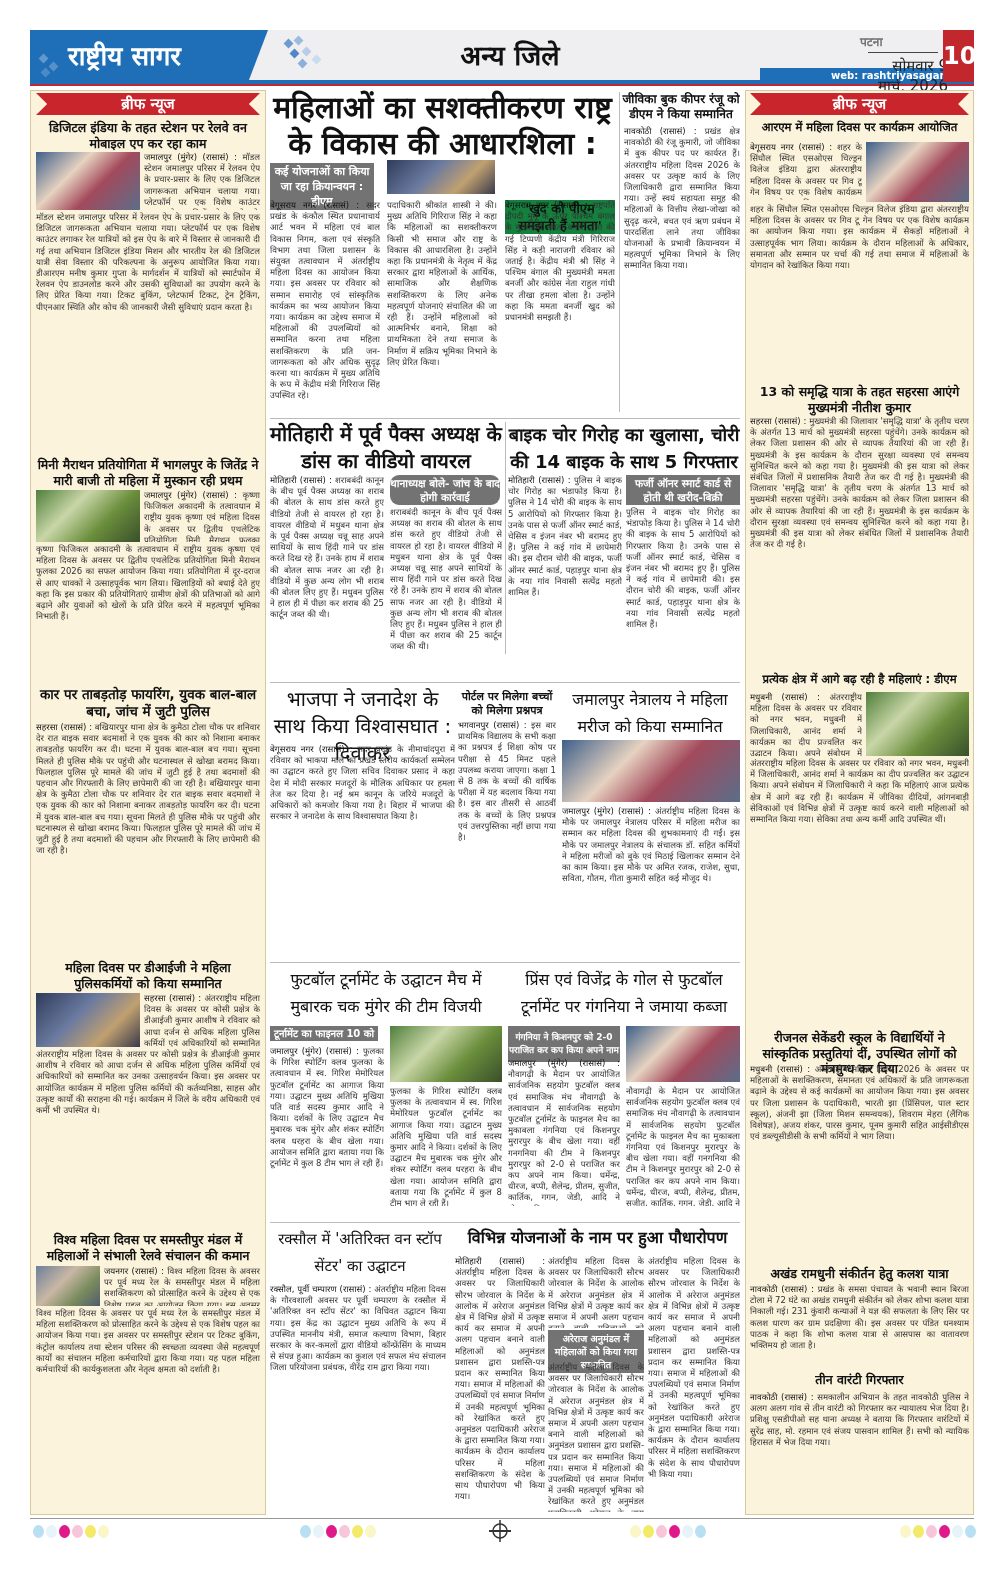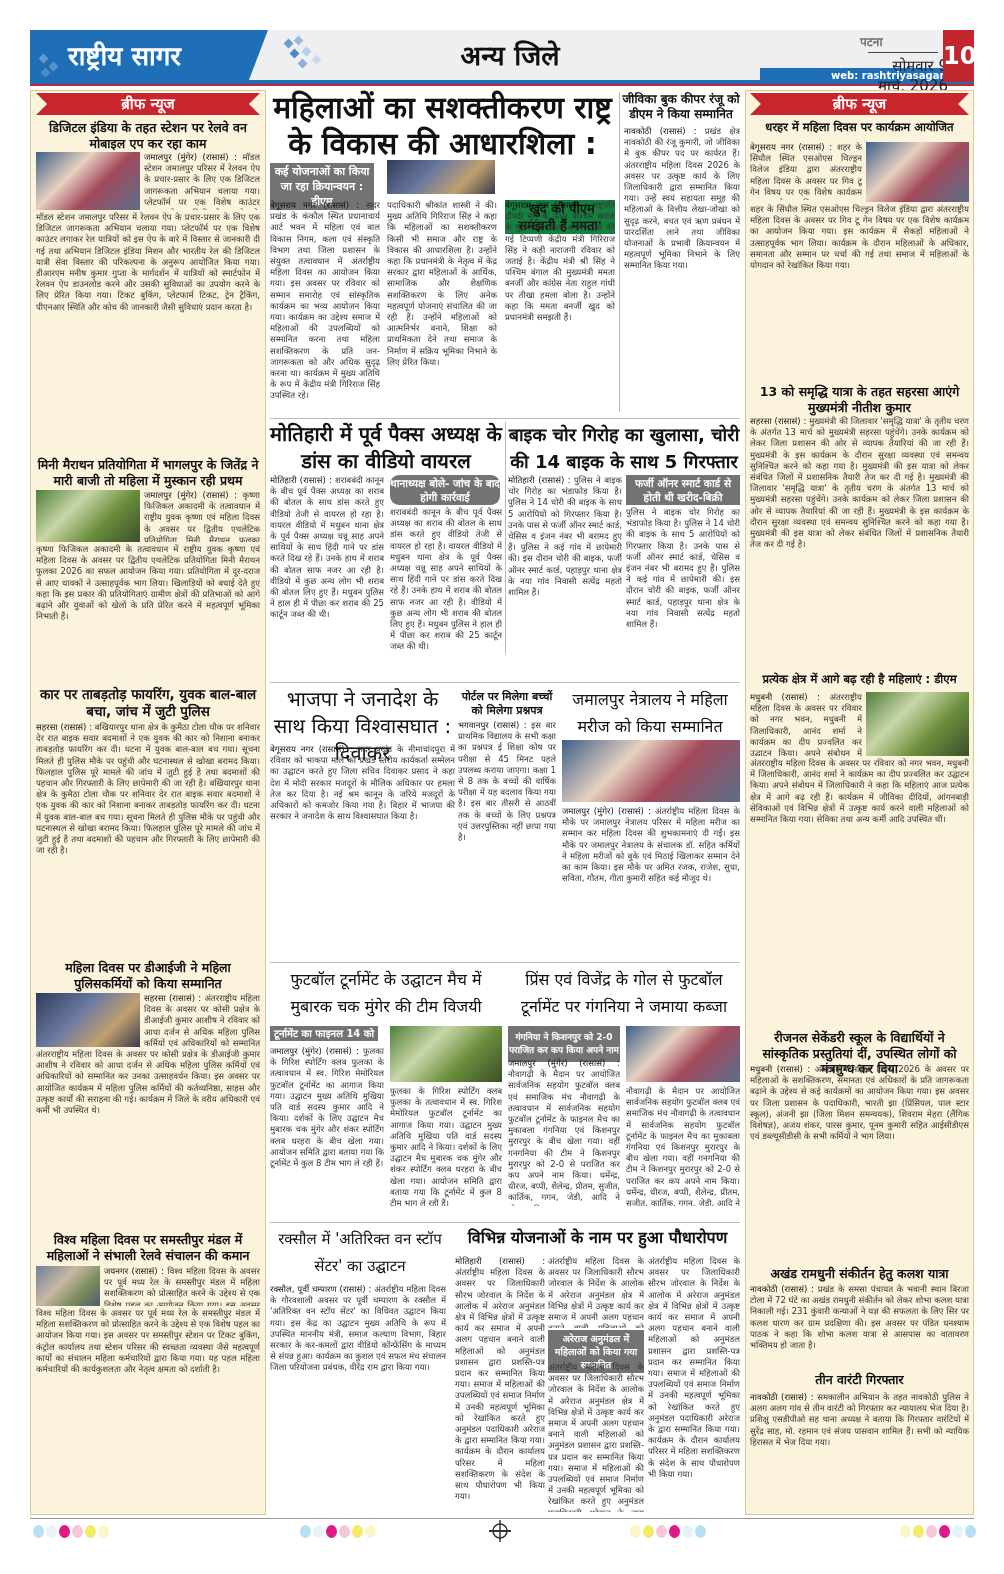--- a/index.html
+++ b/index.html
@@ -131,21 +131,21 @@
 <div class="abs hl" style="left:458px;top:690px;width:98px;font-size:11px;line-height:14px;">पोर्टल पर मिलेगा बच्चों को मिलेगा प्रश्नपत्र</div>
 <div class="abs body" style="left:458px;top:720px;width:98px;height:234px;"><span class="dl">भगवानपुर (रासासं) :</span> <span>इस बार प्राथमिक विद्यालय के सभी कक्षा का प्रश्नपत्र ई शिक्षा कोष पर परीक्षा से 45 मिनट पहले उपलब्ध कराया जाएगा। कक्षा 1 से 8 तक के बच्चों की वार्षिक परीक्षा में यह बदलाव किया गया है। इस बार तीसरी से आठवीं तक के बच्चों के लिए प्रश्नपत्र एवं उत्तरपुस्तिका नहीं छापा गया है।</span></div>
 
 <div class="abs hl hl-mid" style="left:560px;top:686px;width:180px;font-size:16px;line-height:27px;">जमालपुर नेत्रालय ने महिला मरीज को किया सम्मानित</div>
 <div class="abs photo b" style="left:562px;top:740px;width:178px;height:62px;"></div>
 <div class="abs body" style="left:562px;top:806px;width:178px;height:148px;"><span class="dl">जमालपुर (मुंगेर) (रासासं) :</span> <span>अंतर्राष्ट्रीय महिला दिवस के मौके पर जमालपुर नेत्रालय परिसर में महिला मरीज का सम्मान कर महिला दिवस की शुभकामनाएं दी गईं। इस मौके पर जमालपुर नेत्रालय के संचालक डॉ. सहित कर्मियों ने महिला मरीजों को बुके एवं मिठाई खिलाकर सम्मान देने का काम किया। इस मौके पर अमित रजक, राजेश, सुधा, सविता, गौतम, गीता कुमारी सहित कई मौजूद थे।</span></div>
 
 <div class="abs rule-h" style="left:270px;top:962px;width:470px;"></div>
 
 <div class="abs hl hl-mid" style="left:270px;top:966px;width:232px;font-size:16px;line-height:27px;">फुटबॉल टूर्नामेंट के उद्घाटन मैच में मुबारक चक मुंगेर की टीम विजयी</div>
-<div class="abs redbox" style="left:270px;top:1026px;width:108px;font-size:10px;line-height:15px;">टूर्नामेंट का फाइनल 14 को</div>
+<div class="abs redbox" style="left:270px;top:1026px;width:108px;font-size:10px;line-height:15px;">टूर्नामेंट का फाइनल 10 को</div>
 <div class="abs photo g" style="left:390px;top:1026px;width:112px;height:56px;"></div>
 <div class="abs body" style="left:270px;top:1046px;width:114px;height:160px;"><span class="dl">जमालपुर (मुंगेर) (रासासं) :</span> <span>फुलका के गिरिश स्पोर्टिंग क्लब फुलका के तत्वावधान में स्व. गिरिश मेमोरियल फुटबॉल टूर्नामेंट का आगाज किया गया। उद्घाटन मुख्य अतिथि मुखिया पति वार्ड सदस्य कुमार आदि ने किया। दर्शकों के लिए उद्घाटन मैच मुबारक चक मुंगेर और शंकर स्पोर्टिंग क्लब धरहरा के बीच खेला गया। आयोजन समिति द्वारा बताया गया कि टूर्नामेंट में कुल 8 टीम भाग ले रही हैं।</span></div>
 <div class="abs body" style="left:390px;top:1086px;width:112px;height:120px;">फुलका के गिरिश स्पोर्टिंग क्लब फुलका के तत्वावधान में स्व. गिरिश मेमोरियल फुटबॉल टूर्नामेंट का आगाज किया गया। उद्घाटन मुख्य अतिथि मुखिया पति वार्ड सदस्य कुमार आदि ने किया। दर्शकों के लिए उद्घाटन मैच मुबारक चक मुंगेर और शंकर स्पोर्टिंग क्लब धरहरा के बीच खेला गया। आयोजन समिति द्वारा बताया गया कि टूर्नामेंट में कुल 8 टीम भाग ले रही हैं।</div>
 
 <div class="abs hl hl-mid" style="left:508px;top:966px;width:232px;font-size:16px;line-height:27px;">प्रिंस एवं विजेंद्र के गोल से फुटबॉल टूर्नामेंट पर गंगनिया ने जमाया कब्जा</div>
 <div class="abs redbox" style="left:508px;top:1026px;width:112px;font-size:9px;line-height:13px;padding:5px 0;">गंगनिया ने किशनपुर को 2-0 पराजित कर कप किया अपने नाम</div>
 <div class="abs photo b" style="left:626px;top:1026px;width:114px;height:56px;"></div>
 <div class="abs body" style="left:508px;top:1058px;width:112px;height:148px;"><span class="dl">जमालपुर (मुंगेर) (रासासं) :</span> <span>नौवागढ़ी के मैदान पर आयोजित सार्वजनिक सहयोग फुटबॉल क्लब एवं समाजिक मंच नौवागढ़ी के तत्वावधान में सार्वजनिक सहयोग फुटबॉल टूर्नामेंट के फाइनल मैच का मुकाबला गंगनिया एवं किशनपुर मुरारपुर के बीच खेला गया। वहीं गनगनिया की टीम ने किशनपुर मुरारपुर को 2-0 से पराजित कर कप अपने नाम किया। धर्मेन्द्र, धीरज, बप्पी, शैलेन्द्र, प्रीतम, सुजीत, कार्तिक, गगन, जेडी, आदि ने योगदान दिया।</span></div>
 <div class="abs body" style="left:626px;top:1086px;width:114px;height:120px;">नौवागढ़ी के मैदान पर आयोजित सार्वजनिक सहयोग फुटबॉल क्लब एवं समाजिक मंच नौवागढ़ी के तत्वावधान में सार्वजनिक सहयोग फुटबॉल टूर्नामेंट के फाइनल मैच का मुकाबला गंगनिया एवं किशनपुर मुरारपुर के बीच खेला गया। वहीं गनगनिया की टीम ने किशनपुर मुरारपुर को 2-0 से पराजित कर कप अपने नाम किया। धर्मेन्द्र, धीरज, बप्पी, शैलेन्द्र, प्रीतम, सुजीत, कार्तिक, गगन, जेडी, आदि ने योगदान दिया।</div>
 
@@ -157,21 +157,21 @@
 <div class="abs hl" style="left:455px;top:1226px;width:285px;font-size:16px;line-height:24px;">विभिन्न योजनाओं के नाम पर हुआ पौधारोपण</div>
 <div class="abs body" style="left:455px;top:1256px;width:90px;height:256px;"><span class="dl">मोतिहारी (रासासं) :</span> <span>अंतर्राष्ट्रीय महिला दिवस के अवसर पर जिलाधिकारी सौरभ जोरवाल के निर्देश के आलोक में अरेराज अनुमंडल क्षेत्र में विभिन्न क्षेत्रों में उत्कृष्ट कार्य कर समाज में अपनी अलग पहचान बनाने वाली महिलाओं को अनुमंडल प्रशासन द्वारा प्रशस्ति-पत्र प्रदान कर सम्मानित किया गया। समाज में महिलाओं की उपलब्धियों एवं समाज निर्माण में उनकी महत्वपूर्ण भूमिका को रेखांकित करते हुए अनुमंडल पदाधिकारी अरेराज के द्वारा सम्मानित किया गया। कार्यक्रम के दौरान कार्यालय परिसर में महिला सशक्तिकरण के संदेश के साथ पौधारोपण भी किया गया।</span></div>
 <div class="abs redbox" style="left:548px;top:1330px;width:96px;font-size:9.5px;line-height:13px;padding:2px 0;">अरेराज अनुमंडल में महिलाओं को किया गया सम्मानित</div>
 <div class="abs body" style="left:548px;top:1256px;width:96px;height:72px;">अंतर्राष्ट्रीय महिला दिवस के अवसर पर जिलाधिकारी सौरभ जोरवाल के निर्देश के आलोक में अरेराज अनुमंडल क्षेत्र में विभिन्न क्षेत्रों में उत्कृष्ट कार्य कर समाज में अपनी अलग पहचान बनाने वाली महिलाओं को अनुमंडल प्रशासन द्वारा प्रशस्ति-पत्र प्रदान कर सम्मानित किया गया। समाज में महिलाओं की उपलब्धियों एवं समाज निर्माण में उनकी महत्वपूर्ण भूमिका को रेखांकित करते हुए अनुमंडल पदाधिकारी अरेराज के द्वारा सम्मानित किया गया। कार्यक्रम के दौरान कार्यालय परिसर में महिला सशक्तिकरण के संदेश के साथ पौधारोपण भी किया गया।</div>
 <div class="abs body" style="left:548px;top:1362px;width:96px;height:150px;">अंतर्राष्ट्रीय महिला दिवस के अवसर पर जिलाधिकारी सौरभ जोरवाल के निर्देश के आलोक में अरेराज अनुमंडल क्षेत्र में विभिन्न क्षेत्रों में उत्कृष्ट कार्य कर समाज में अपनी अलग पहचान बनाने वाली महिलाओं को अनुमंडल प्रशासन द्वारा प्रशस्ति-पत्र प्रदान कर सम्मानित किया गया। समाज में महिलाओं की उपलब्धियों एवं समाज निर्माण में उनकी महत्वपूर्ण भूमिका को रेखांकित करते हुए अनुमंडल पदाधिकारी अरेराज के द्वारा सम्मानित किया गया। कार्यक्रम के दौरान कार्यालय परिसर में महिला सशक्तिकरण के संदेश के साथ पौधारोपण भी किया गया।</div>
 <div class="abs body" style="left:648px;top:1256px;width:92px;height:256px;">अंतर्राष्ट्रीय महिला दिवस के अवसर पर जिलाधिकारी सौरभ जोरवाल के निर्देश के आलोक में अरेराज अनुमंडल क्षेत्र में विभिन्न क्षेत्रों में उत्कृष्ट कार्य कर समाज में अपनी अलग पहचान बनाने वाली महिलाओं को अनुमंडल प्रशासन द्वारा प्रशस्ति-पत्र प्रदान कर सम्मानित किया गया। समाज में महिलाओं की उपलब्धियों एवं समाज निर्माण में उनकी महत्वपूर्ण भूमिका को रेखांकित करते हुए अनुमंडल पदाधिकारी अरेराज के द्वारा सम्मानित किया गया। कार्यक्रम के दौरान कार्यालय परिसर में महिला सशक्तिकरण के संदेश के साथ पौधारोपण भी किया गया।</div>
 
 <div class="abs col-right"></div>
 <div class="abs ribbon" style="left:750px;top:93px;width:219px;">ब्रीफ न्यूज</div>
 
-<div class="abs hl hl-sm" style="left:750px;top:120px;width:219px;font-size:11.5px;">धरहर में महिला दिवस पर कार्यक्रम आयोजित</div>
+<div class="abs hl hl-sm" style="left:750px;top:120px;width:219px;font-size:11.5px;">आरएम में महिला दिवस पर कार्यक्रम आयोजित</div>
 <div class="abs body" style="left:750px;top:142px;width:112px;height:58px;"><span class="dl">बेगूसराय नगर (रासासं) :</span> <span>शहर के सिंघौल स्थित एसओएस चिल्ड्रन विलेज इंडिया द्वारा अंतरराष्ट्रीय महिला दिवस के अवसर पर गिव टू गेन विषय पर एक विशेष कार्यक्रम का आयोजन किया गया। इस कार्यक्रम में सैकड़ों महिलाओं ने उत्साहपूर्वक भाग लिया। कार्यक्रम के दौरान महिलाओं के अधिकार, समानता और सम्मान पर चर्चा की गई तथा समाज में महिलाओं के योगदान को रेखांकित किया गया।</span></div>
 <div class="abs photo b" style="left:866px;top:142px;width:103px;height:60px;"></div>
 <div class="abs body" style="left:750px;top:204px;width:219px;height:176px;">शहर के सिंघौल स्थित एसओएस चिल्ड्रन विलेज इंडिया द्वारा अंतरराष्ट्रीय महिला दिवस के अवसर पर गिव टू गेन विषय पर एक विशेष कार्यक्रम का आयोजन किया गया। इस कार्यक्रम में सैकड़ों महिलाओं ने उत्साहपूर्वक भाग लिया। कार्यक्रम के दौरान महिलाओं के अधिकार, समानता और सम्मान पर चर्चा की गई तथा समाज में महिलाओं के योगदान को रेखांकित किया गया।</div>
 
 <div class="abs hl hl-sm" style="left:750px;top:384px;width:219px;">13 को समृद्धि यात्रा के तहत सहरसा आएंगे मुख्यमंत्री नीतीश कुमार</div>
 <div class="abs body" style="left:750px;top:416px;width:219px;height:250px;"><span class="dl">सहरसा (रासासं) :</span> <span>मुख्यमंत्री की जिलावार 'समृद्धि यात्रा' के तृतीय चरण के अंतर्गत 13 मार्च को मुख्यमंत्री सहरसा पहुंचेंगे। उनके कार्यक्रम को लेकर जिला प्रशासन की ओर से व्यापक तैयारियां की जा रही हैं। मुख्यमंत्री के इस कार्यक्रम के दौरान सुरक्षा व्यवस्था एवं समन्वय सुनिश्चित करने को कहा गया है। मुख्यमंत्री की इस यात्रा को लेकर संबंधित जिलों में प्रशासनिक तैयारी तेज कर दी गई है।</span> <span>मुख्यमंत्री की जिलावार 'समृद्धि यात्रा' के तृतीय चरण के अंतर्गत 13 मार्च को मुख्यमंत्री सहरसा पहुंचेंगे। उनके कार्यक्रम को लेकर जिला प्रशासन की ओर से व्यापक तैयारियां की जा रही हैं। मुख्यमंत्री के इस कार्यक्रम के दौरान सुरक्षा व्यवस्था एवं समन्वय सुनिश्चित करने को कहा गया है। मुख्यमंत्री की इस यात्रा को लेकर संबंधित जिलों में प्रशासनिक तैयारी तेज कर दी गई है।</span></div>
 
 <div class="abs hl hl-sm" style="left:750px;top:672px;width:219px;font-size:11.5px;">प्रत्येक क्षेत्र में आगे बढ़ रही है महिलाएं : डीएम</div>
 <div class="abs body" style="left:750px;top:692px;width:112px;height:64px;"><span class="dl">मधुबनी (रासासं) :</span> <span>अंतरराष्ट्रीय महिला दिवस के अवसर पर रविवार को नगर भवन, मधुबनी में जिलाधिकारी, आनंद शर्मा ने कार्यक्रम का दीप प्रज्वलित कर उद्घाटन किया। अपने संबोधन में जिलाधिकारी ने कहा कि महिलाएं आज प्रत्येक क्षेत्र में आगे बढ़ रही हैं। कार्यक्रम में जीविका दीदियों, आंगनबाड़ी सेविकाओं एवं विभिन्न क्षेत्रों में उत्कृष्ट कार्य करने वाली महिलाओं को सम्मानित किया गया। सेविका तथा अन्य कर्मी आदि उपस्थित थीं।</span></div>
 <div class="abs photo g" style="left:866px;top:692px;width:103px;height:64px;"></div>

